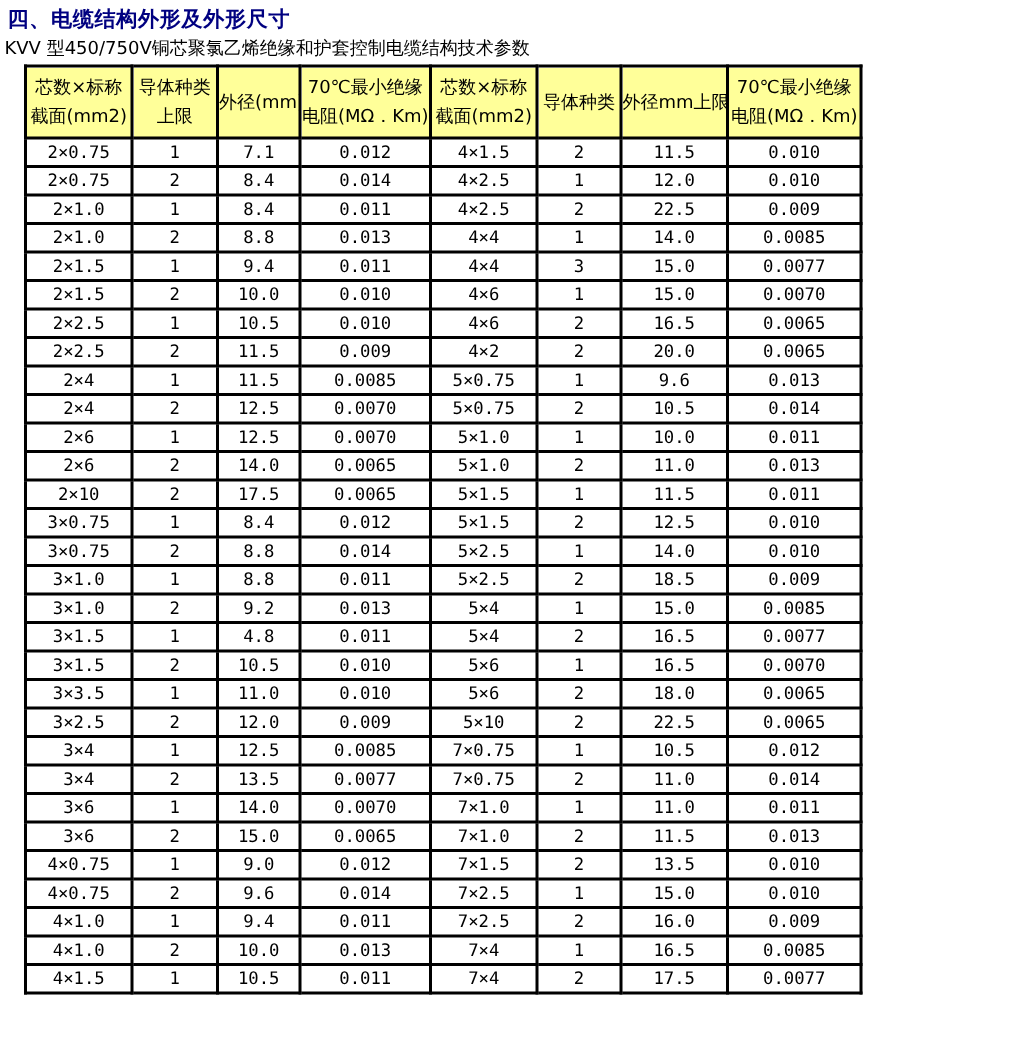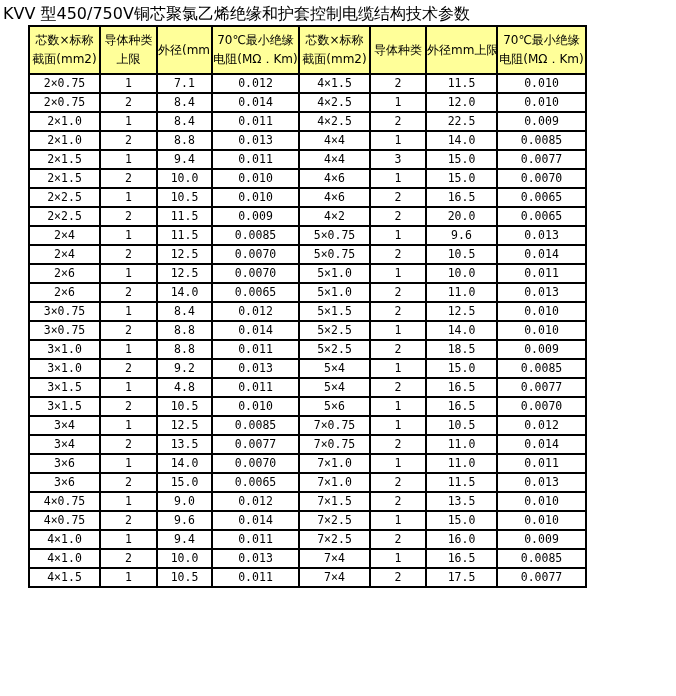--- a/index.html
+++ b/index.html
@@ -20,27 +20,27 @@
     margin: 0 0 0 5px;
     color: var(--title-color);
     font-weight: bold;
     font-size: 14px;
     line-height: 18px;
     letter-spacing: 0.5px;
   }
   .subtitle {
     margin: 2px 0 3px 3px;
     color: #000000;
-    font-size: 16px;
+    font-size: 12px;
     line-height: 16px;
   }
   table.spec {
     border-collapse: collapse;
     table-layout: fixed;
-    margin-left: 28px;
+    margin-left: 16px;
     width: 557px;
   }
   table.spec th, table.spec td {
     border: 2px solid var(--border-color);
     text-align: center;
     vertical-align: middle;
     padding: 0;
     overflow: hidden;
     white-space: nowrap;
   }
@@ -55,20 +55,21 @@
     font-family: "DejaVu Sans Mono", monospace;
     font-size: 11.5px;
     height: 17.5px;
     line-height: 17px;
   }
 </style>
 </head>
 <body>
 
 <div class="page">
+  <div class="title">四、电缆结构外形及外形尺寸</div>
   <div class="subtitle">KVV 型450/750V铜芯聚氯乙烯绝缘和护套控制电缆结构技术参数</div>
 
   <table class="spec">
     <colgroup>
       <col style="width:71px">
         <col style="width:57px">
         <col style="width:55px">
         <col style="width:87px">
       <col style="width:71px">
         <col style="width:56px">
@@ -223,20 +224,30 @@
           <td>2×6</td>
           <td>2</td>
           <td>14.0</td>
           <td>0.0065</td>
           <td>5×1.0</td>
           <td>2</td>
           <td>11.0</td>
           <td>0.013</td>
         </tr>
         <tr>
+          <td>2×10</td>
+          <td>2</td>
+          <td>17.5</td>
+          <td>0.0065</td>
+          <td>5×1.5</td>
+          <td>1</td>
+          <td>11.5</td>
+          <td>0.011</td>
+        </tr>
+        <tr>
           <td>3×0.75</td>
           <td>1</td>
           <td>8.4</td>
           <td>0.012</td>
           <td>5×1.5</td>
           <td>2</td>
           <td>12.5</td>
           <td>0.010</td>
         </tr>
         <tr>
@@ -281,20 +292,40 @@
         </tr>
         <tr>
           <td>3×1.5</td>
           <td>2</td>
           <td>10.5</td>
           <td>0.010</td>
           <td>5×6</td>
           <td>1</td>
           <td>16.5</td>
           <td>0.0070</td>
+        </tr>
+        <tr>
+          <td>3×3.5</td>
+          <td>1</td>
+          <td>11.0</td>
+          <td>0.010</td>
+          <td>5×6</td>
+          <td>2</td>
+          <td>18.0</td>
+          <td>0.0065</td>
+        </tr>
+        <tr>
+          <td>3×2.5</td>
+          <td>2</td>
+          <td>12.0</td>
+          <td>0.009</td>
+          <td>5×10</td>
+          <td>2</td>
+          <td>22.5</td>
+          <td>0.0065</td>
         </tr>
         <tr>
           <td>3×4</td>
           <td>1</td>
           <td>12.5</td>
           <td>0.0085</td>
           <td>7×0.75</td>
           <td>1</td>
           <td>10.5</td>
           <td>0.012</td>

